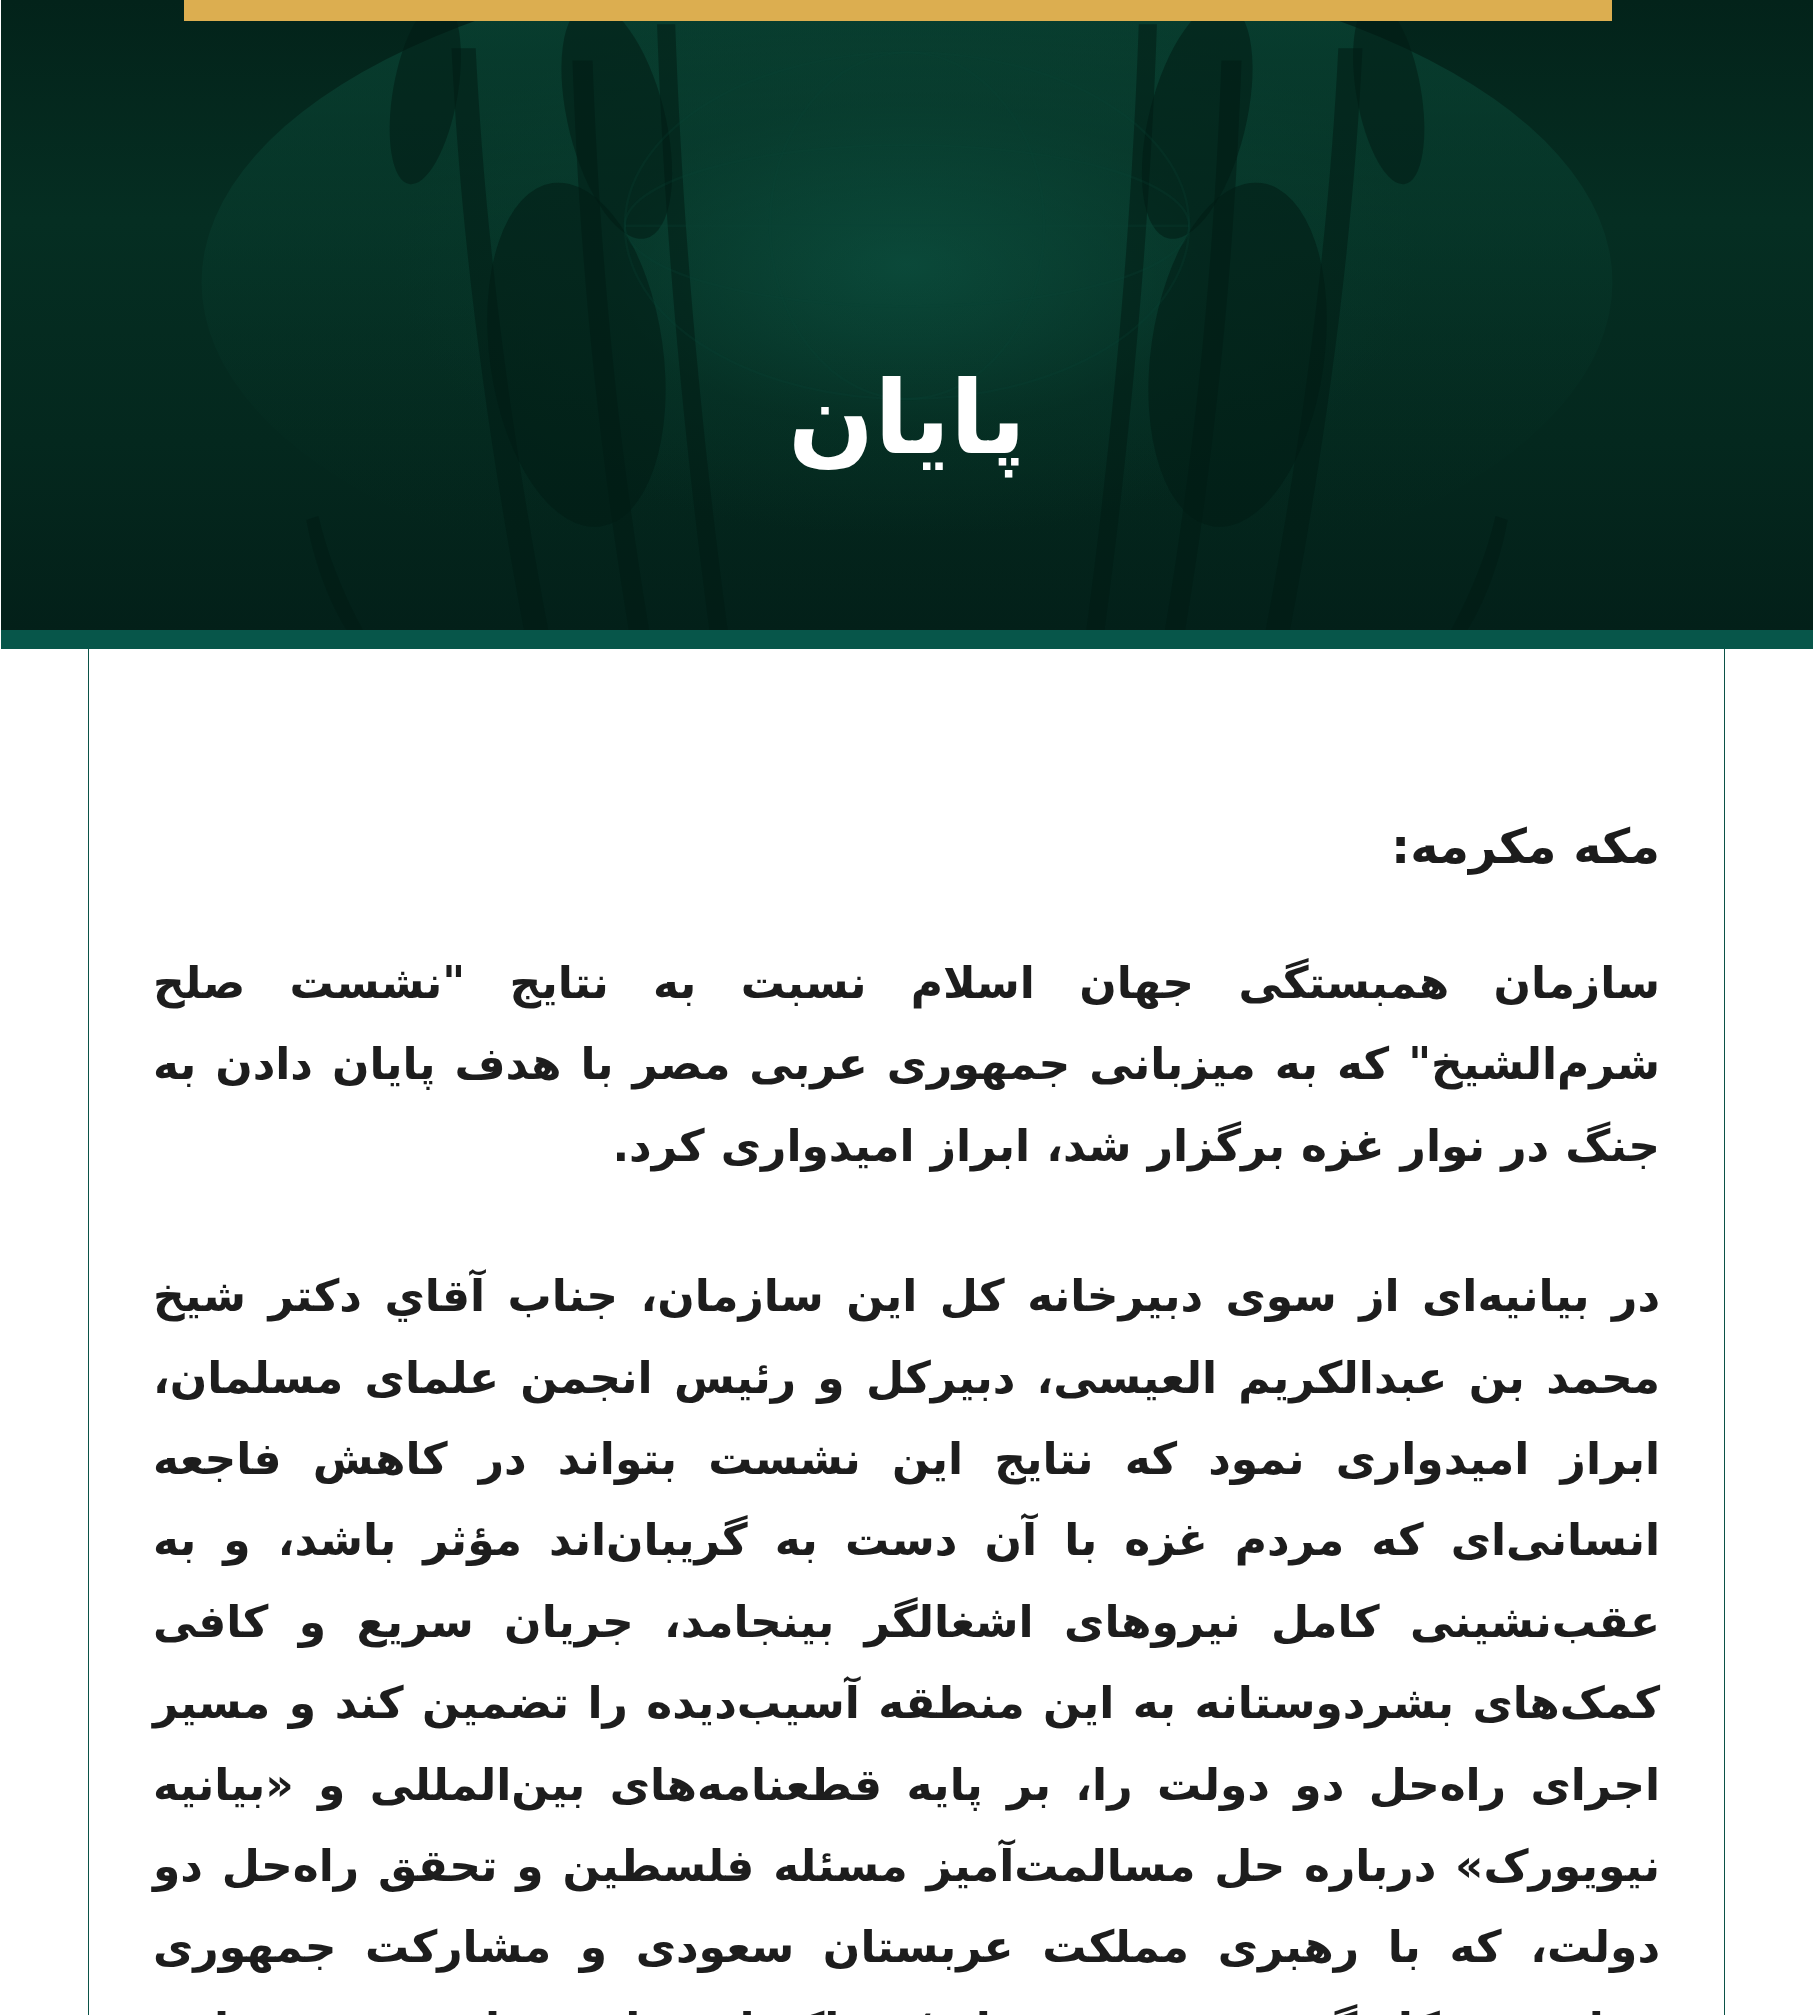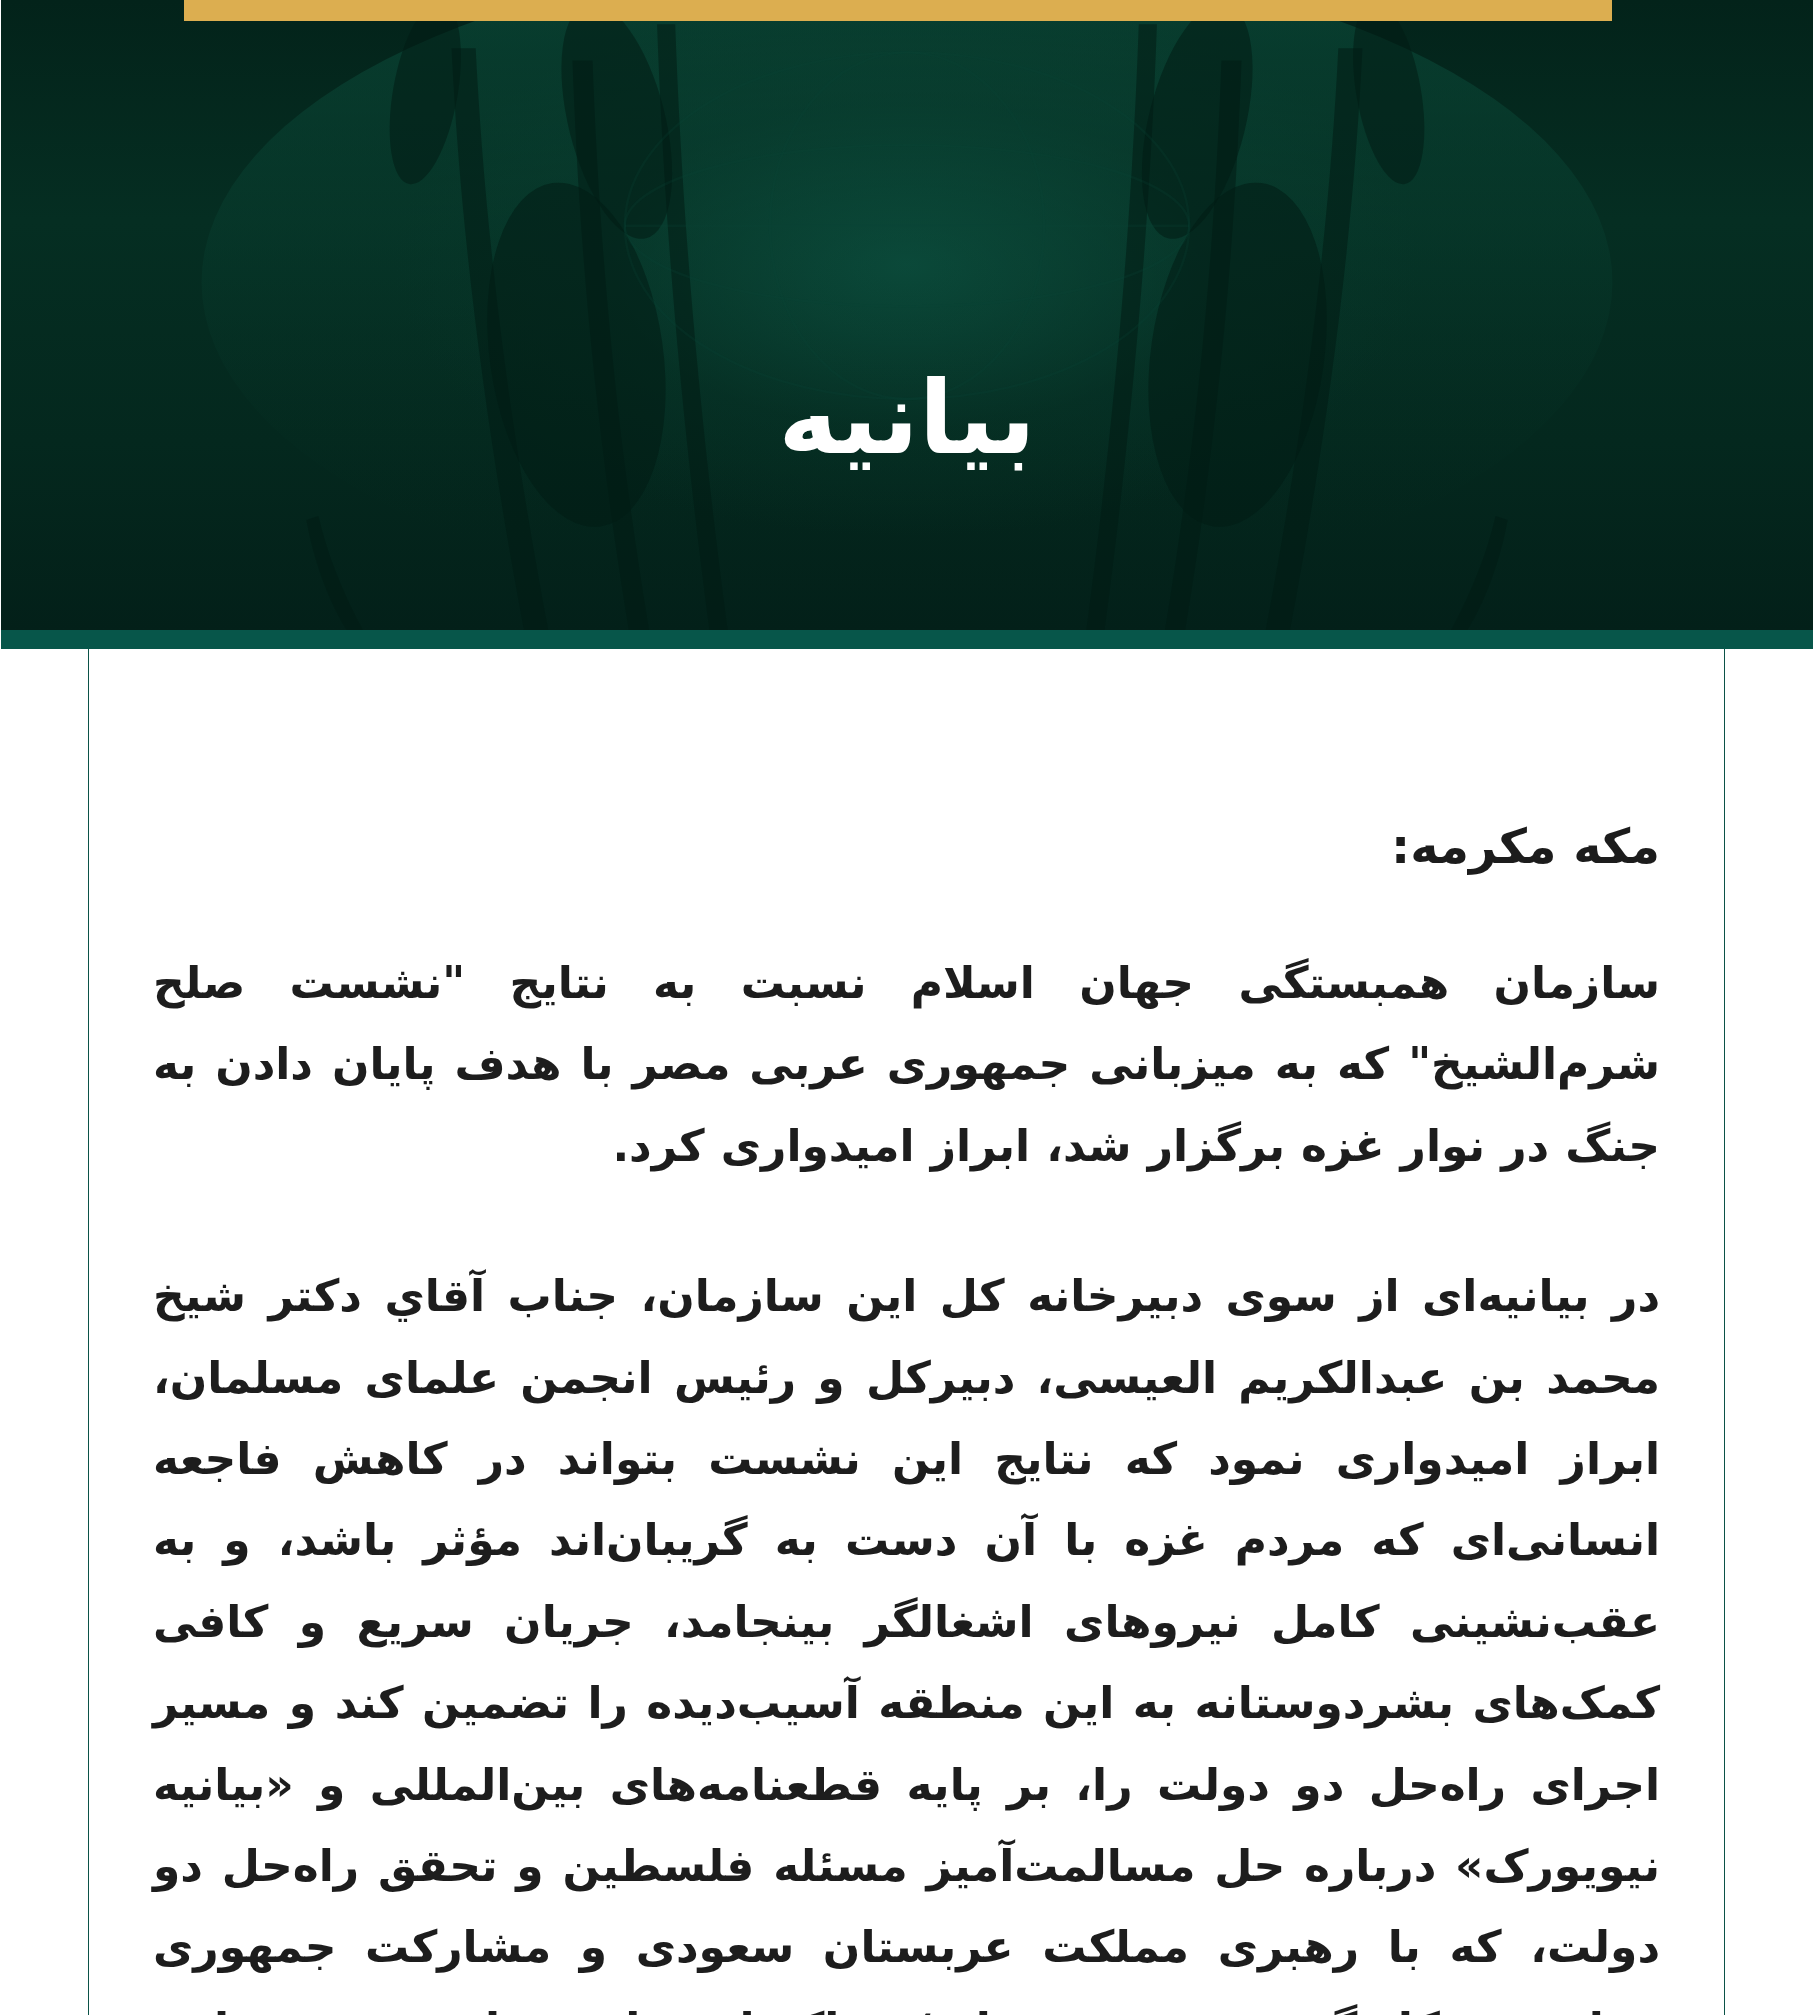--- a/index.html
+++ b/index.html
@@ -156,21 +156,21 @@
     <g stroke="#0a4636" stroke-opacity="0.22" fill="none" stroke-width="6">
       <ellipse cx="2250" cy="560" rx="700" ry="430"></ellipse>
       <ellipse cx="2250" cy="560" rx="340" ry="430"></ellipse>
       <ellipse cx="2250" cy="560" rx="700" ry="200"></ellipse>
       <line x1="1550" y1="560" x2="2950" y2="560"></line>
     </g>
   </svg>
 
   <div class="gold-bar"></div>
 
-  <div class="header-title">بیانیه</div>
+  <div class="header-title">پایان</div>
 </div>
 
 <div class="teal-band"></div>
 
 <div class="sheet"></div>
 <div class="rule-left"></div>
 <div class="rule-right"></div>
 
 <div class="content">
   <div class="salutation">مکه مکرمه:</div>

